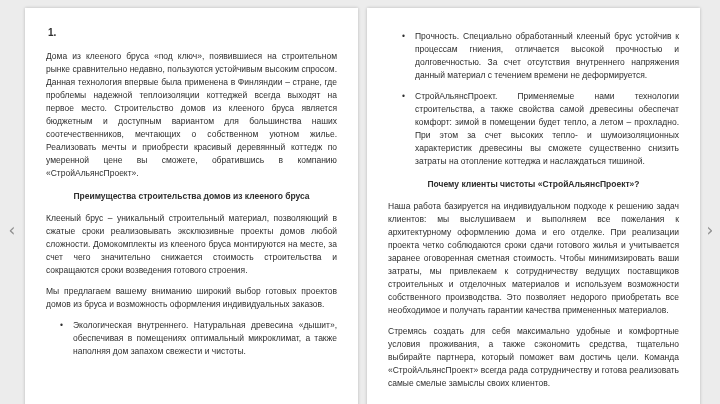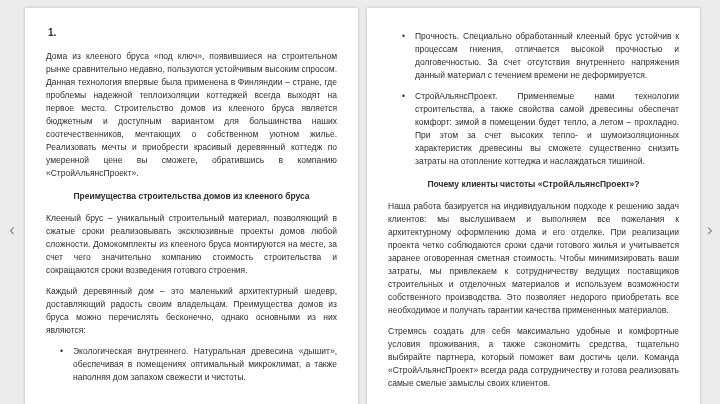--- a/index.html
+++ b/index.html
@@ -80,24 +80,24 @@
 
     <div class="page" lang="ru">
       <div class="doc-title">
         <span class="num">1.</span>
       </div>
 
       <p class="para">Дома из клееного бруса «под ключ», появившиеся на строительном рынке сравнительно недавно, пользуются устойчивым высоким спросом. Данная технология впервые была применена в Финляндии – стране, где проблемы надежной теплоизоляции коттеджей всегда выходят на первое место. Строительство домов из клееного бруса является бюджетным и доступным вариантом для большинства наших соотечественников, мечтающих о собственном уютном жилье. Реализовать мечты и приобрести красивый деревянный коттедж по умеренной цене вы сможете, обратившись в компанию «СтройАльянсПроект».</p>
 
       <div class="subheading">Преимущества строительства домов из клееного бруса</div>
 
-      <p class="para">Клееный брус – уникальный строительный материал, позволяющий в сжатые сроки реализовывать эксклюзивные проекты домов любой сложности. Домокомплекты из клееного бруса монтируются на месте, за счет чего значительно компанию стоимость строительства и сокращаются сроки возведения готового строения.</p>
+      <p class="para">Клееный брус – уникальный строительный материал, позволяющий в сжатые сроки реализовывать эксклюзивные проекты домов любой сложности. Домокомплекты из клееного бруса монтируются на месте, за счет чего значительно снижается стоимость строительства и сокращаются сроки возведения готового строения.</p>
 
+      <p class="para">Мы предлагаем вашему вниманию широкий выбор готовых проектов домов из бруса и возможность оформления индивидуальных заказов.</p>
 
-      <p class="para">Каждый деревянный дом – это маленький архитектурный шедевр, доставляющий радость своим владельцам. Преимущества домов из бруса можно перечислять бесконечно, однако основными из них являются:</p>
 
       <ul class="bullets">
         <li>
           <span class="lead">Экологическая внутреннего.</span><span> Натуральная древесина «дышит», обеспечивая в помещениях оптимальный микроклимат, а также наполняя дом запахом свежести и чистоты.</span>
         </li>
       </ul>
     </div>
 
     <div class="page" lang="ru">
       <ul class="bullets" style="margin-top:7px;">

